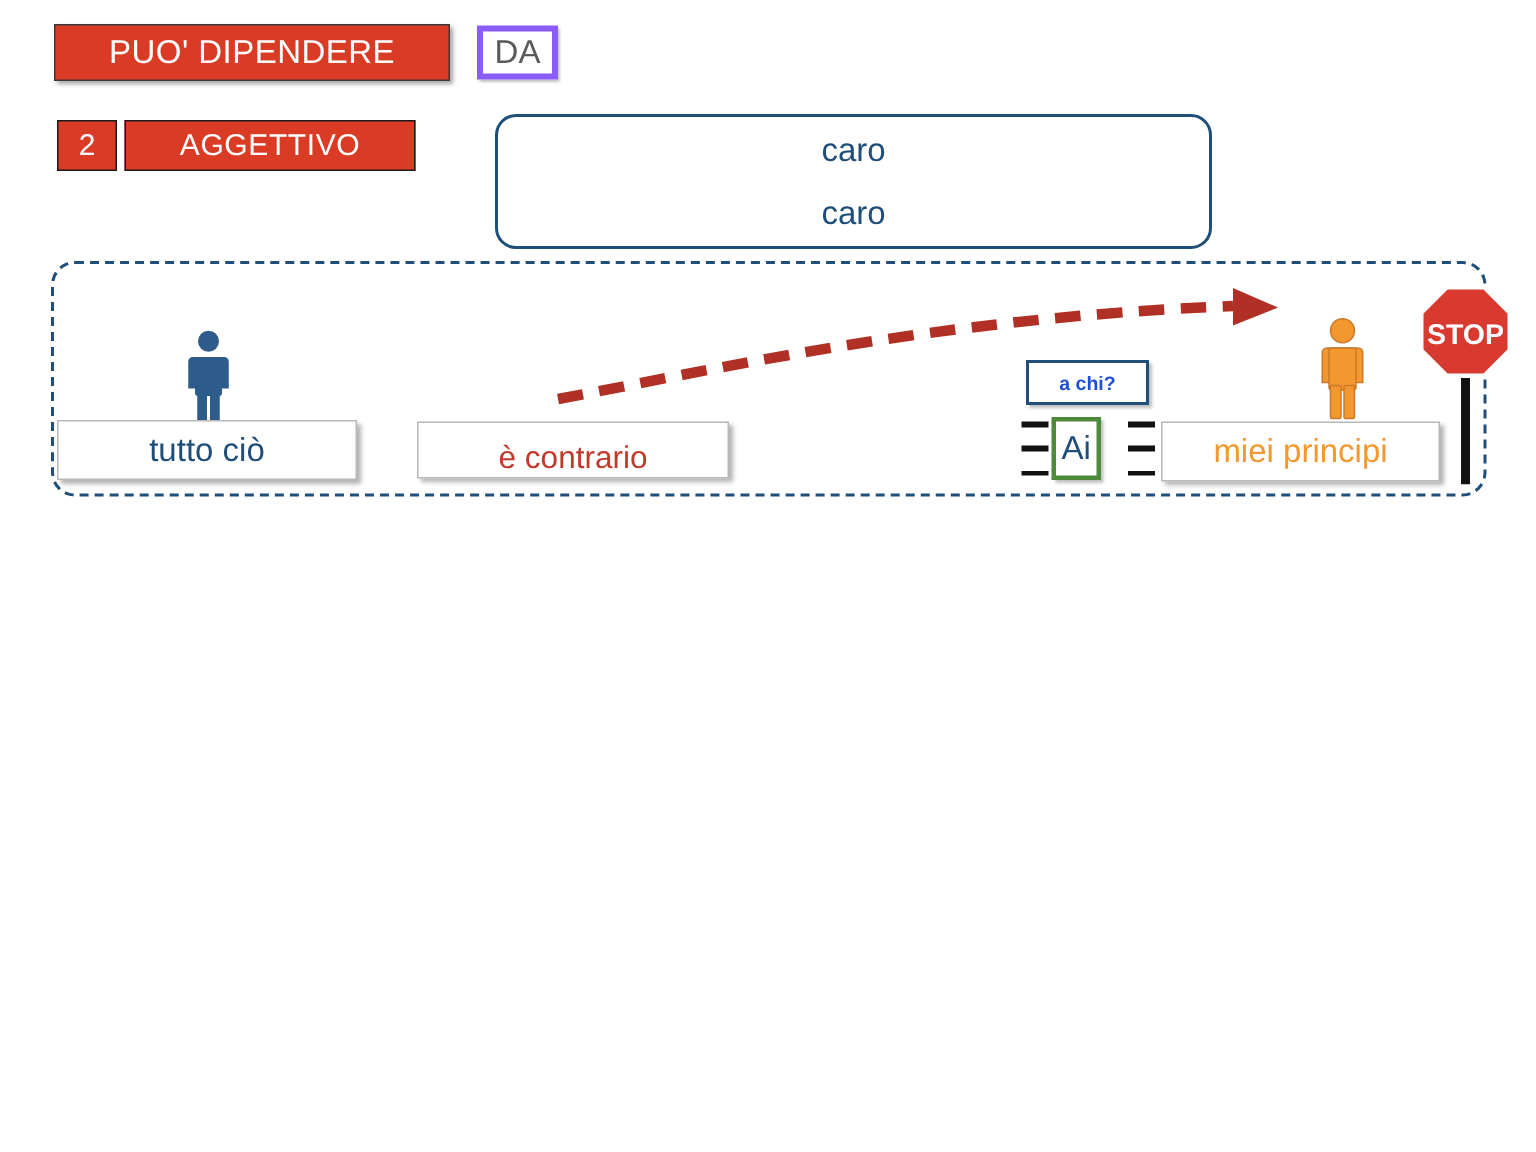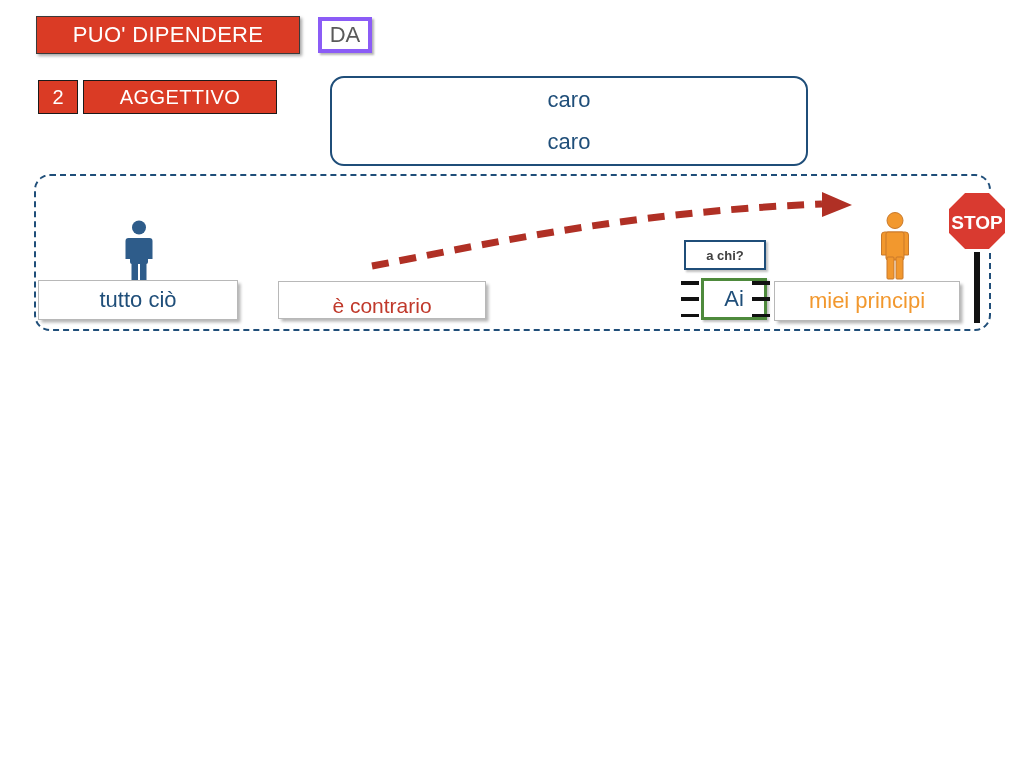--- a/index.html
+++ b/index.html
@@ -187,31 +187,31 @@
     height: 30px;
     border: 2.5px solid #1F4E79;
     background: #ffffff;
     display: flex;
     align-items: center;
     justify-content: center;
     box-sizing: border-box;
     box-shadow: 2px 2px 2px rgba(0,0,0,0.25);
   }
   #question-label .txt {
-    color: #404040;
+    color: #1d4ed8;
     font-size: 13px;
     font-weight: bold;
   }
 
   
   #preposition-box {
     position: absolute;
     left: 701px;
     top: 278px;
-    width: 66px;
+    width: 33px;
     height: 42px;
     border: 3px solid #4E8A3C;
     background: #ffffff;
     display: flex;
     align-items: center;
     justify-content: center;
     box-sizing: border-box;
     box-shadow: 2px 2px 2px rgba(0,0,0,0.25);
   }
   #preposition-box .txt {

